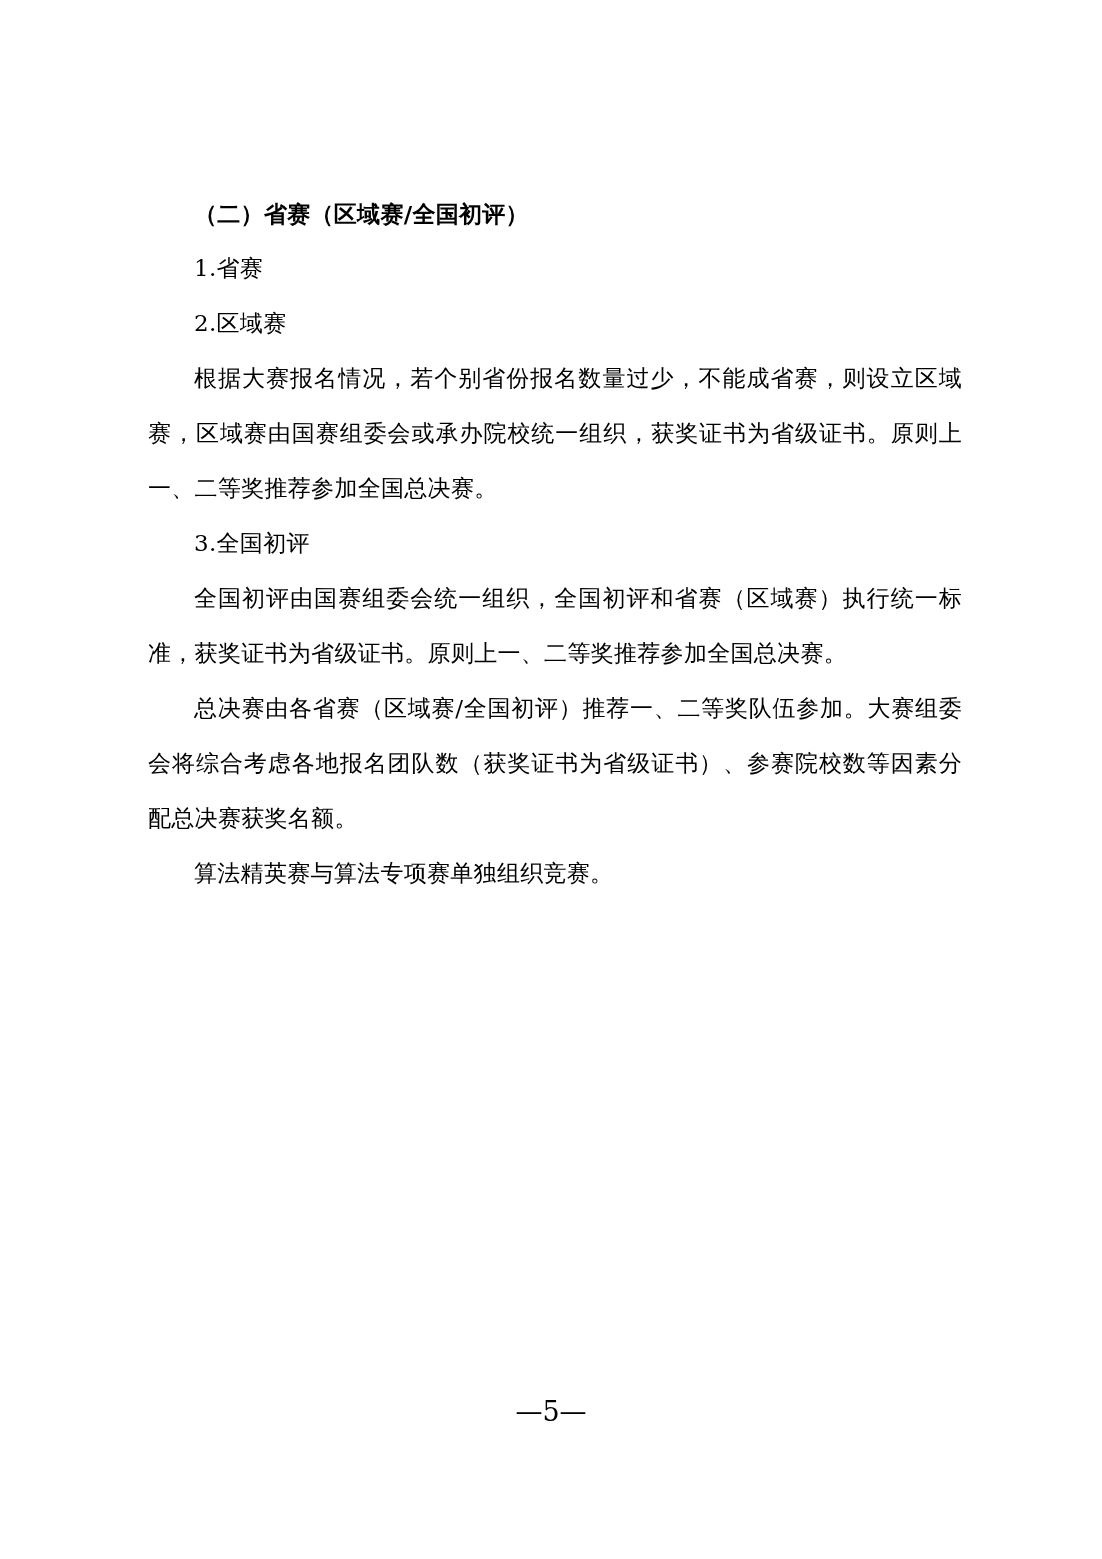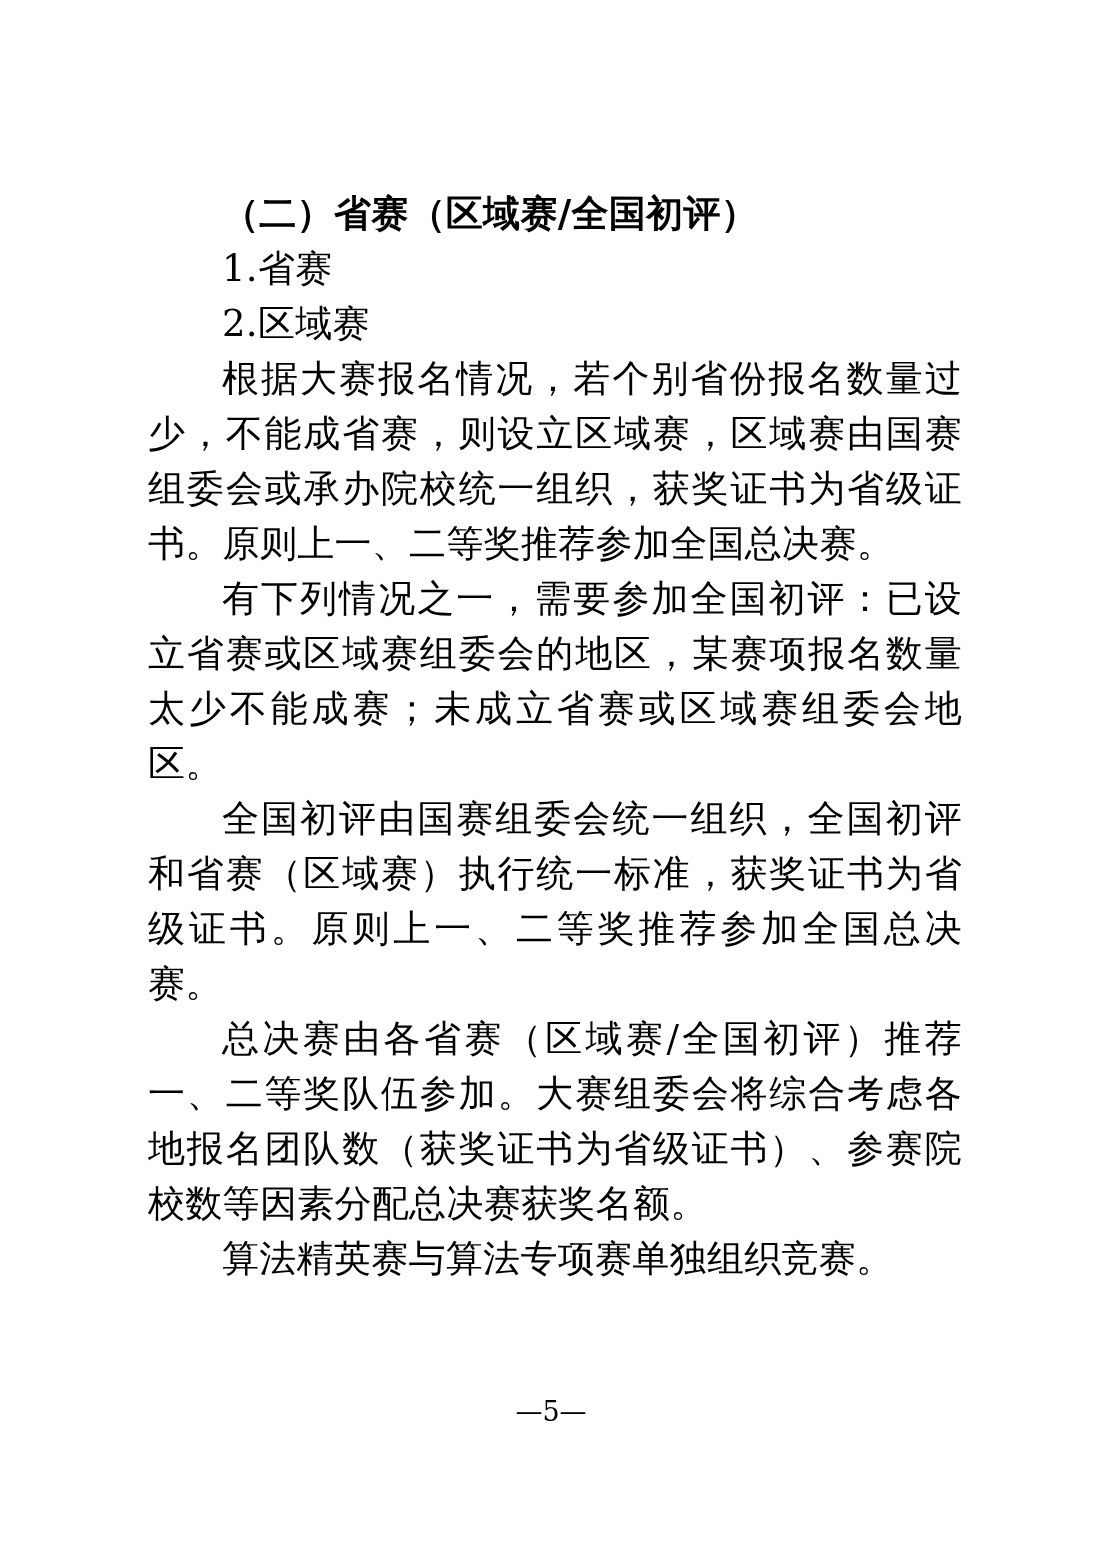--- a/index.html
+++ b/index.html
@@ -18,21 +18,21 @@
   .page {
     position: absolute;
     inset: 0;
     background: #ffffff;
   }
   .content {
     position: absolute;
     left: 148px;
     top: 186px;
     width: 814px;
-    font-size: 37px;
+    font-size: 23px;
     line-height: 55px;
     text-align: justify;
     text-justify: inter-ideograph;
     letter-spacing: 0.3px;
   }
   .para {
     margin: 0;
     padding: 0;
     text-indent: 2em;
   }
@@ -52,19 +52,19 @@
 </style>
 </head>
 <body>
 
 <div class="page">
   <div class="content">
     <p class="para heading">（二）省赛（区域赛/全国初评）</p>
     <p class="para">1.省赛</p>
     <p class="para">2.区域赛</p>
     <p class="para">根据大赛报名情况，若个别省份报名数量过少，不能成省赛，则设立区域赛，区域赛由国赛组委会或承办院校统一组织，获奖证书为省级证书。原则上一、二等奖推荐参加全国总决赛。</p>
-    <p class="para">有下列情况之一，需要参加全国初评：已设立省赛或区域赛组委会的地区，某赛项报名数量太少不能成赛；未成立省赛或区域赛组委会地区。</p>
+    <p class="para">3.全国初评</p>
     <p class="para">全国初评由国赛组委会统一组织，全国初评和省赛（区域赛）执行统一标准，获奖证书为省级证书。原则上一、二等奖推荐参加全国总决赛。</p>
     <p class="para">总决赛由各省赛（区域赛/全国初评）推荐一、二等奖队伍参加。大赛组委会将综合考虑各地报名团队数（获奖证书为省级证书）、参赛院校数等因素分配总决赛获奖名额。</p>
     <p class="para">算法精英赛与算法专项赛单独组织竞赛。</p>
   </div>
   <div class="footer">—5—</div>
 </div>
 
 </body></html>

